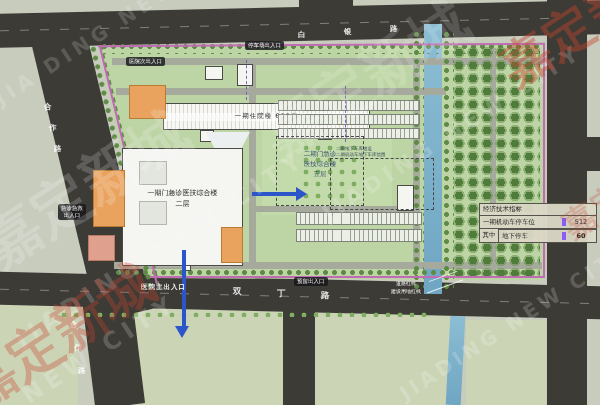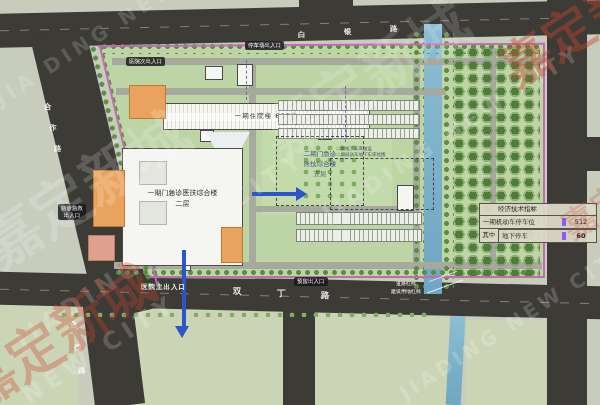--- a/index.html
+++ b/index.html
@@ -156,21 +156,21 @@
   <span class="abs roadchar" style="left:298px;top:30px;font-size:7.5px;">白</span>
   <span class="abs roadchar" style="left:344px;top:27px;font-size:7.5px;">银</span>
   <span class="abs roadchar" style="left:390px;top:24px;font-size:7.5px;">路</span>
 
   <div class="abs" style="left:428px;top:276px;width:30px;height:1px;background:rgba(255,255,255,.8);transform:rotate(-20deg);"></div>
   <div class="abs" style="left:426px;top:286px;width:38px;height:1px;background:rgba(255,255,255,.8);transform:rotate(-20deg);"></div>
   <div class="abs" style="left:396px;top:280px;color:#fff;font-size:5px;">道路红线</div>
   <div class="abs" style="left:391px;top:288px;color:#fff;font-size:5px;">建设用地红线</div>
 
   <div class="abs table" style="left:479px;top:203px;width:118px;">
-    <div style="height:11px;line-height:11px;padding-left:18px;">经济技术指标</div>
+    <div style="height:11px;line-height:11px;padding-left:3px;">经济技术指标</div>
     <div class="trow">
       <div class="tlab">一期机动车停车位</div>
       <div class="tval">512</div>
     </div>
     <div style="display:flex;border-top:1px solid #55544c;">
       <div style="width:18px;border-right:1px solid #55544c;display:flex;align-items:center;justify-content:center;">其中</div>
       <div style="flex:1;">
         <div class="trow">
           <div class="tlab">地下停车</div>
           <div class="tval" style="font-weight:bold;margin-left:25px;">60</div>

